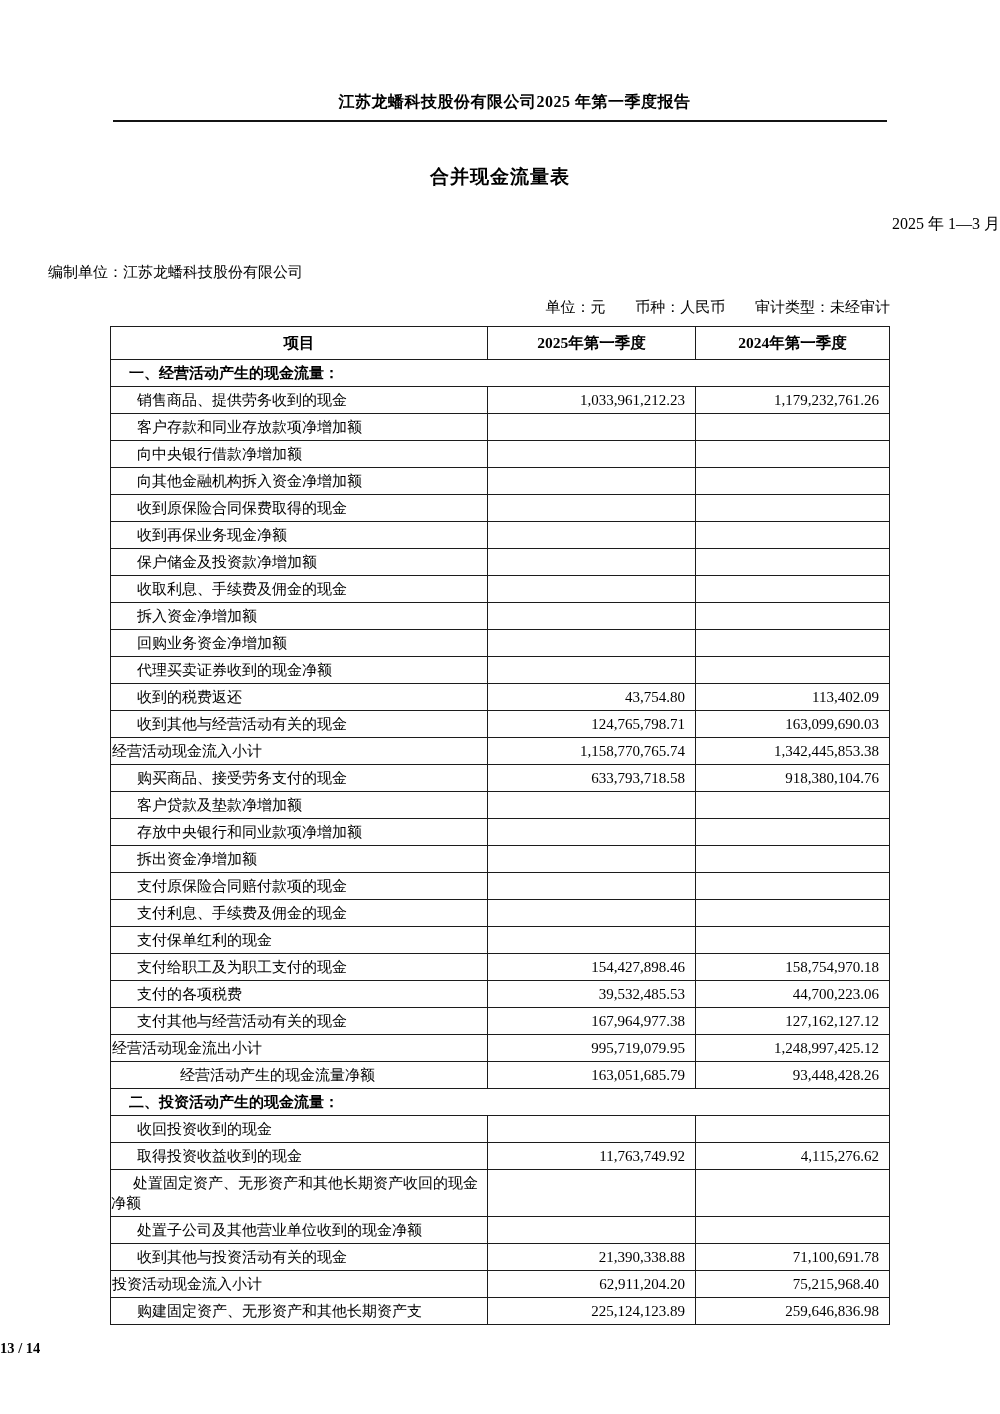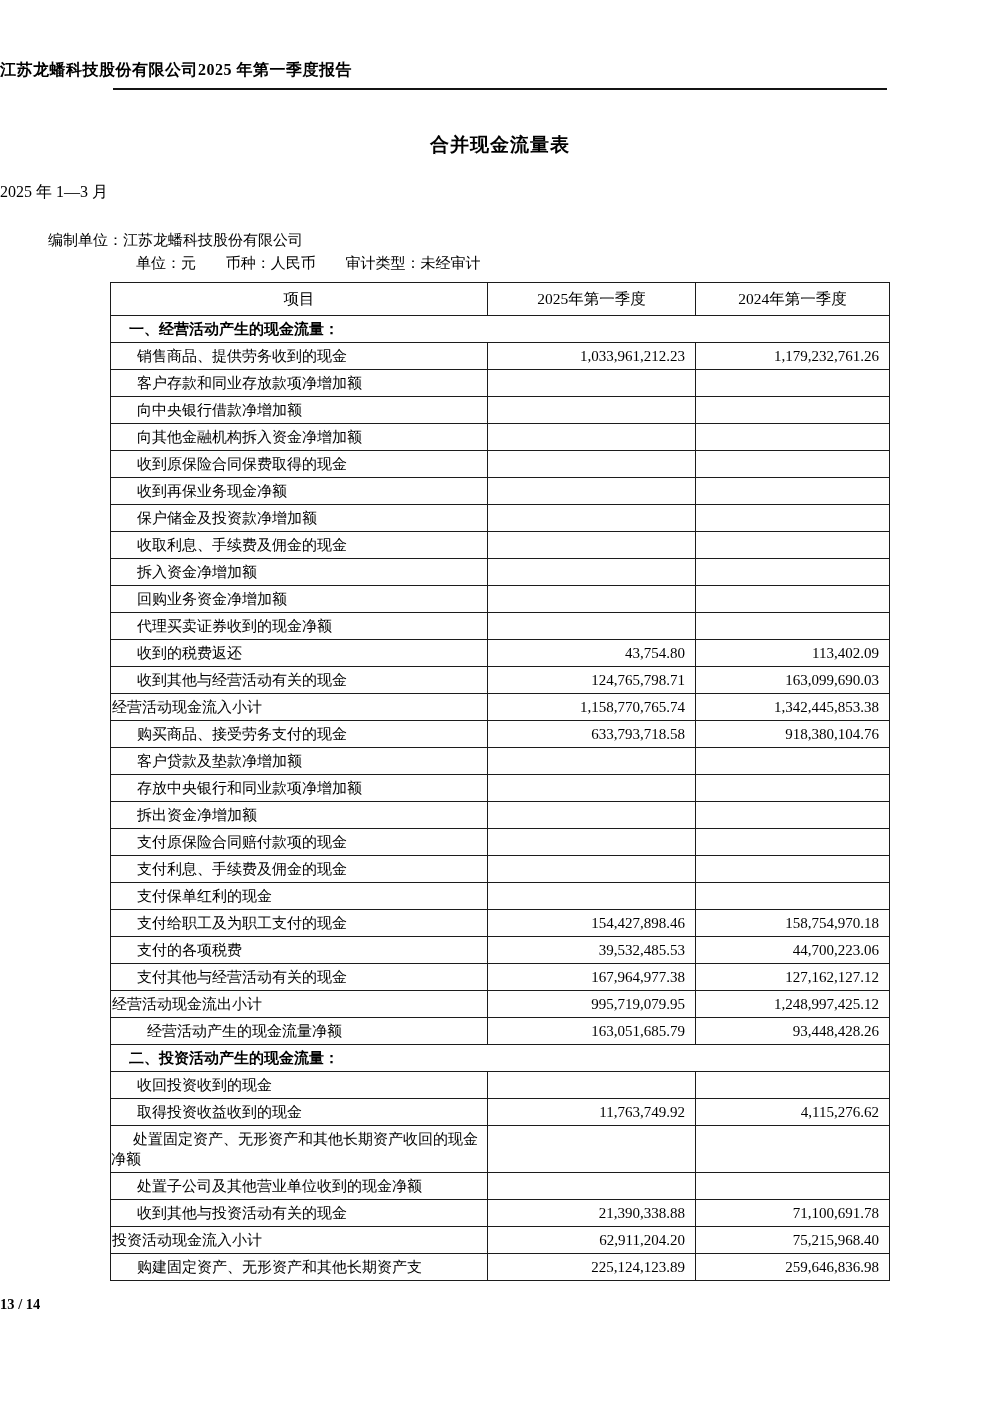--- a/index.html
+++ b/index.html
@@ -10,51 +10,53 @@
   .page {
     position: relative;
     width: 1000px;
     height: 1414px;
     background: #ffffff;
     color: #000;
     font-family: "Liberation Serif", "DejaVu Serif", serif;
     overflow: hidden;
   }
   .report-header {
-    padding-top: 60px;
+    padding-top: 92px;
+    text-align: center;
     font-size: 16px;
     font-weight: bold;
     letter-spacing: 0.5px;
+    margin-left: 29px;
   }
   .header-rule {
     width: 774px;
     margin: 7px auto 0 auto;
     border: none;
     border-top: 2.5px solid #141414;
   }
   .doc-title {
     margin-top: 42px;
     text-align: center;
     font-size: 19px;
     font-weight: bold;
     letter-spacing: 1px;
   }
   .doc-period {
     margin-top: 24px;
-    text-align: left;
+    text-align: right;
     font-size: 16px;
   }
   .prepared {
     margin: 28px 0 0 48px;
     font-size: 15px;
   }
   .meta-line {
     width: 780px;
-    margin: 4px 0 9px 110px;
-    text-align: left;
+    margin: 16px 0 9px 110px;
+    text-align: right;
     font-size: 15px;
   }
   .meta-line span {
     display: inline-block;
     margin-left: 26px;
   }
   table.cashflow {
     width: 779px;
     margin: 0 0 0 110px;
     border-collapse: collapse;
@@ -63,40 +65,40 @@
   }
   col.c1 { width: 377px; }
   col.c2 { width: 208px; }
   col.c3 { width: 194px; }
   .cashflow th, .cashflow td {
     border: 1px solid #1c1c1c;
     overflow: hidden;
   }
   .cashflow th {
     font-size: 15.5px;
-    font-weight: normal;
+    font-weight: bold;
     text-align: center;
     padding: 6px 4px;
     line-height: 20px;
   }
   .cashflow td {
     padding-top: 3px;
     padding-bottom: 3px;
     line-height: 20px;
     vertical-align: middle;
   }
   td.section-label {
     font-weight: bold;
     padding-left: 18px;
     padding-right: 6px;
   }
   td.label { padding-right: 6px; }
   td.ind1 { padding-left: 26px; }
   td.ind2 { }
-  td.ind3 { padding-left: 36px; margin-top: 8px; }
+  td.ind3 { padding-left: 69px; margin-top: 8px; }
   td.hang { padding-left: 0; text-indent: 22px; }
   td.num {
     text-align: right;
     padding-right: 10px;
     padding-left: 4px;
   }
   .page-footer {
     margin-top: 15px;
     text-align: left;
     font-size: 14.5px;

